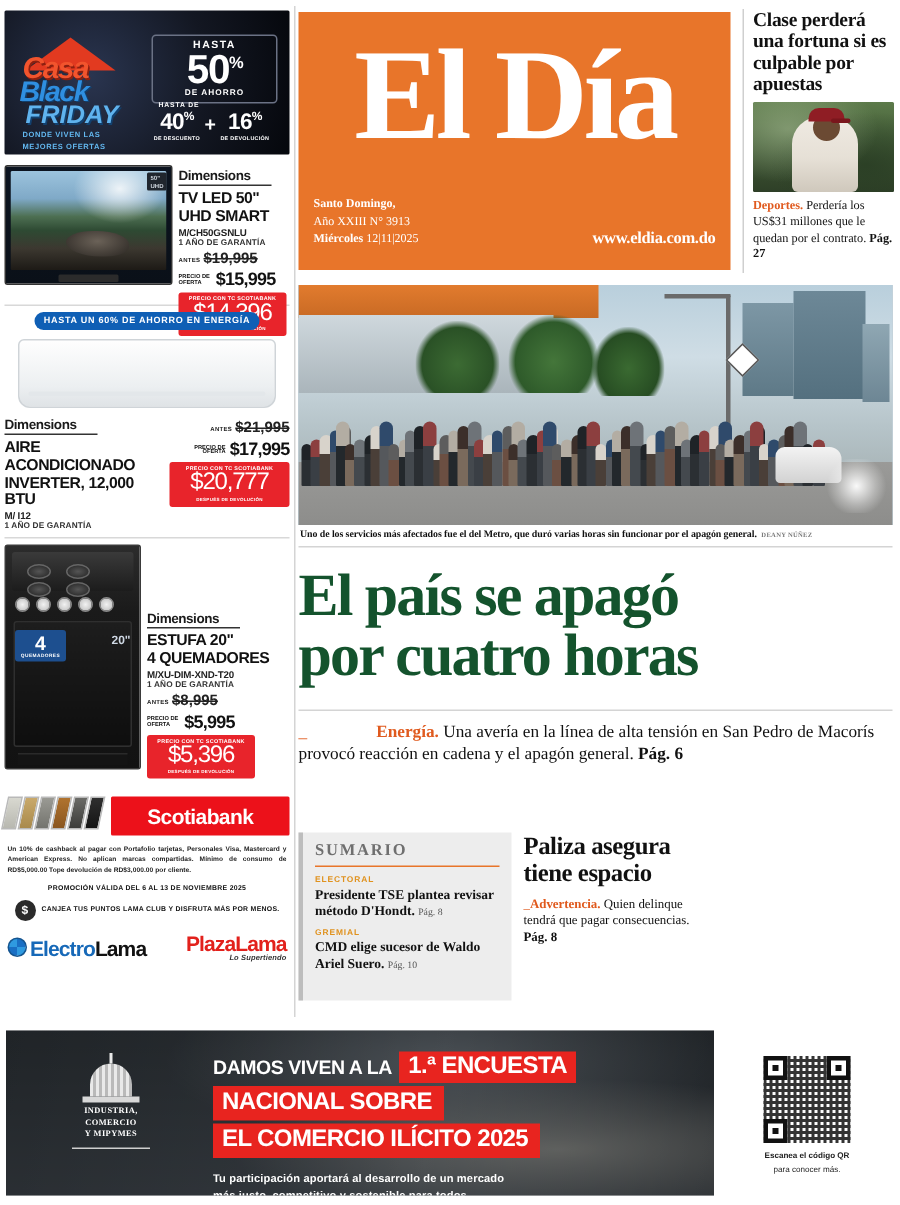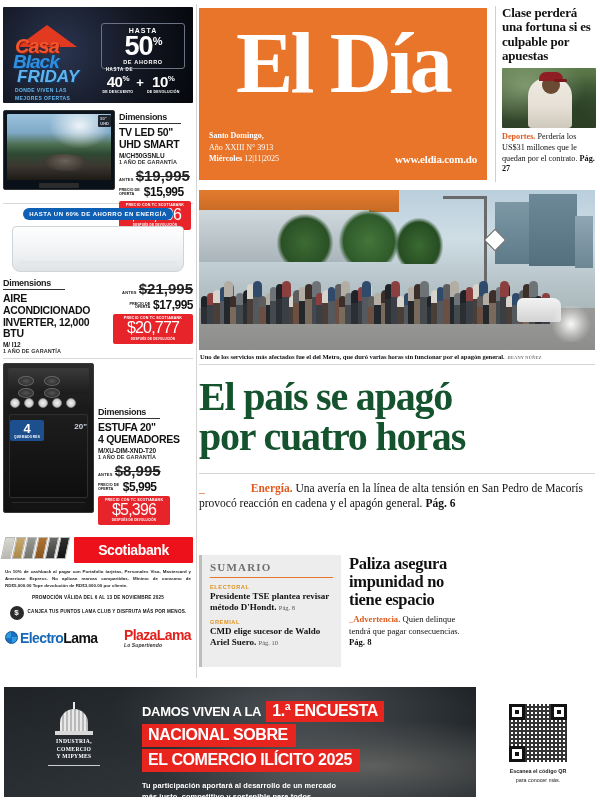--- a/index.html
+++ b/index.html
@@ -101,21 +101,21 @@
   .brand-dim {
     font-size: 9px; font-weight: 700; color: #1b1b1b; letter-spacing: -.3px;
     font-family: "Liberation Sans", sans-serif;
   }
   .brand-dim::after { content:""; display:block; height:1px; background:#333; margin:1px 0 3px 0; width:62px; }
   .prod-title { font-size: 10.5px; font-weight: 800; color:#111; line-height: 1.12; letter-spacing:-.3px;}
   .prod-model { font-size: 6.5px; font-weight: 700; color:#222; margin-top:1px; letter-spacing:-.1px;}
   .prod-warr { font-size: 5.5px; font-weight: 600; color:#333; letter-spacing:.1px;}
   .price-was { font-size:7.5px; color:#222; margin-top:2px; }
   .price-was .lbl { font-size:4px; font-weight:700; letter-spacing:.2px; vertical-align:middle;}
-  .price-was .v { font-weight:800; font-size:15px; text-decoration: line-through; }
+  .price-was .v { font-weight:800; font-size:10px; text-decoration: line-through; }
   .price-off { font-size:10px; color:#111; margin-top:1px;}
   .price-off .lbl { font-size:3.8px; font-weight:700; line-height:1; display:inline-block; width:22px; vertical-align:middle;}
   .price-off .v { font-weight:800; font-size:12px; letter-spacing:-.5px;}
   .price-red {
     margin-top: 2px; background: #e8242b; color: #fff; border-radius: 2px;
     padding: 2px 4px 3px 4px; text-align: center; width: 72px;
   }
   .price-red .lbl { font-size: 3.6px; font-weight: 700; letter-spacing: .2px; display:block; }
   .price-red .v { font-size: 16px; font-weight: 400; letter-spacing: -.8px; line-height: 1.05; display:block; }
   .price-red .foot { font-size: 3px; font-weight: 600; letter-spacing: .2px; display:block; }
@@ -191,21 +191,21 @@
   .sb-points { display:flex; align-items:center; justify-content:center; gap:4px; margin-top:6px;}
   .coin { width:14px; height:14px; border-radius:50%; background:#2b2b2b; color:#fff;
           font-size:8px; font-weight:800; display:flex; align-items:center; justify-content:center;}
   .sb-points .t { font-size:4.6px; font-weight:800; color:#111; line-height:1.45; letter-spacing:.2px;}
   .logos-row { display:flex; align-items:center; gap:6px; margin-top:8px; padding:0 2px;}
   .electrolama { flex:1; display:flex; align-items:center; gap:2px; }
   .el-dot { width:13px; height:13px; border-radius:50%;
     background: conic-gradient(#1a6fc4 0 25%, #2f9ae0 0 50%, #1a6fc4 0 75%, #2f9ae0 0); border:1px solid #14548f;}
   .el-txt { font-family:"Liberation Sans", sans-serif; font-size:14px; font-weight:800; letter-spacing:-.6px;}
   .el-txt .b { color:#1769b8; } .el-txt .g { color:#111; }
-  .plazalama { text-align:left; }
+  .plazalama { text-align:right; }
   .pl-txt { font-family:"Liberation Sans", sans-serif; font-size:14px; font-weight:800; letter-spacing:-.6px; color:#e2211c; line-height:1;}
   .pl-sub { font-size:5px; font-style:italic; font-weight:700; color:#333; letter-spacing:.1px;}
 
   
   .masthead {
     position: absolute; left: 199px; top: 8px; width: 288px; height: 172px;
     background: #e8752a; color: #fff; padding: 6px 10px;
   }
   .mast-logo {
     font-family: "Liberation Serif", serif; font-weight: 700; font-size: 86px;
@@ -411,21 +411,21 @@
         <div class="bf-ahorro">DE AHORRO</div>
       </div>
       <div class="bf-hastade">HASTA DE</div>
       <div class="bf-row">
         <div class="bf-sub">
           <div class="n"><span>40</span><sup>%</sup></div>
           <div class="t">DE DESCUENTO</div>
         </div>
         <div class="bf-plus">+</div>
         <div class="bf-sub">
-          <div class="n"><span>10</span><sup>%</sup></div>
+          <div class="n"><span>16</span><sup>%</sup></div>
           <div class="t">DE DEVOLUCIÓN</div>
         </div>
       </div>
     </div>
 
     <div class="ad-prod">
       <div class="tv-block">
         <div class="tv-img">
           <div class="tv-screen">
             <div class="tv-rock"></div>
@@ -710,21 +710,20 @@
         <div class="sum-item">
           <div class="sum-kick">GREMIAL</div>
           <div class="sum-txt"><span>CMD elige sucesor de Waldo Ariel Suero.</span> <span class="pg">Pág. 10</span></div>
         </div>
       </div>
     </div>
 
     <div class="col-c">
       <div class="col-hl bold">
         <div>Paliza asegura</div>
-        <div>impunidad no</div>
         <div>tiene espacio</div>
       </div>
       <div class="col-txt" style="border-top:none; margin-top:6px; padding-top:0;">
         <span class="dash" style="color:#e05a1e">_</span><span class="kicker">Advertencia.</span><span> Quien delinque tendrá que pagar consecuencias.</span> <span style="font-weight:700">Pág. 8</span>
       </div>
     </div>
   </div>
 
   <div class="banner">
     <div class="banner-main">

